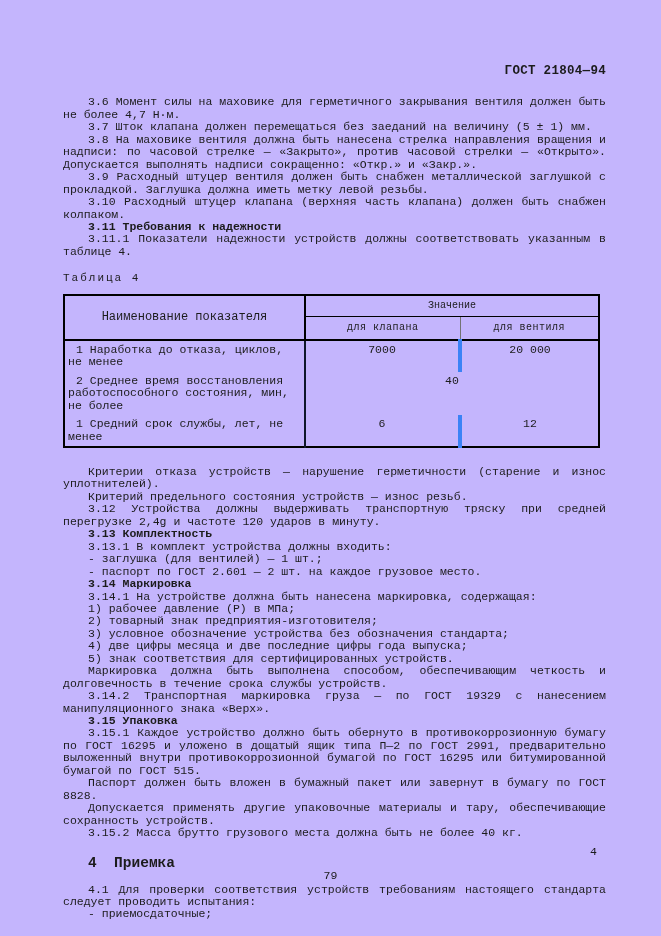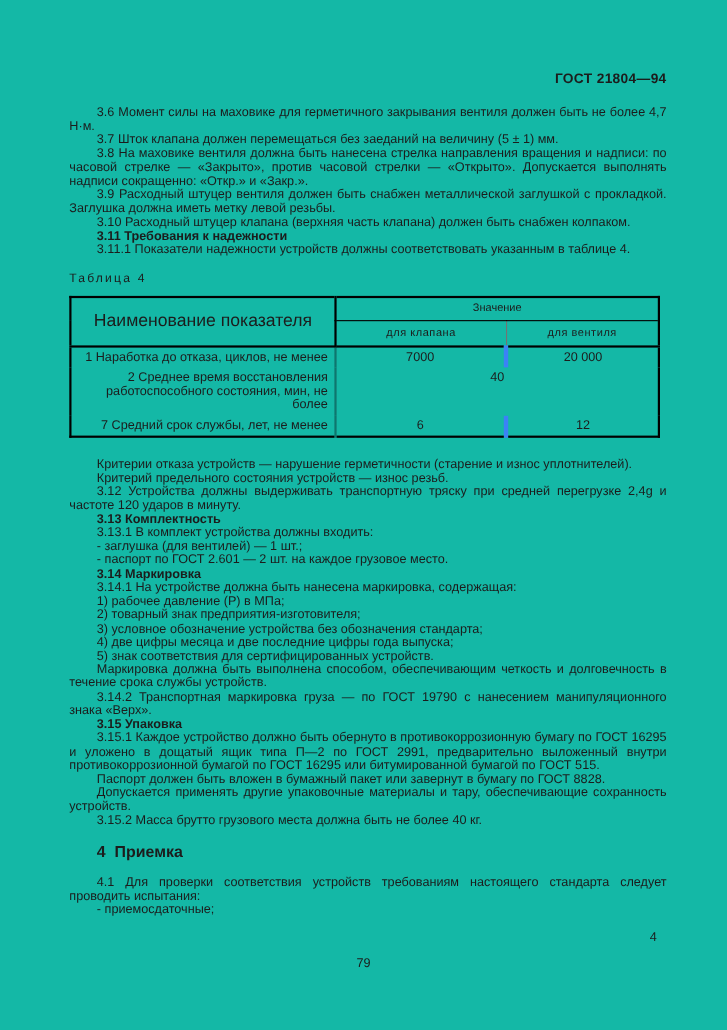--- a/index.html
+++ b/index.html
@@ -1,49 +1,49 @@
 <!DOCTYPE html>
 <html><head>
 <meta charset="utf-8">
 <style>
   html,body { margin:0; padding:0; background:#e8e8e8; }
   .page {
-    position:relative; width:661px; height:936px; background:#14b8a6;
-    font-family:Liberation Sans, sans-serif;
+    position:relative; width:661px; height:936px; background:#c4b5fd;
+    font-family:Liberation Mono, monospace;
     font-size:11.5px; line-height:12.45px; color:#1c1c1c;
     overflow:hidden; margin:0 auto;
   }
   .content { position:absolute; left:63px; top:65px; width:543px; }
   .doc-header {
     text-align:right; font-weight:bold; font-size:12.5px;
     letter-spacing:0.3px; margin:0 0 19px 0;
   }
   .para { margin:0; text-align:justify; text-indent:25px; }
   .para.b { font-weight:bold; }
   .table-label { margin:14px 0 9px 0; letter-spacing:2px; font-size:11px; }
   table.t4 {
     border-collapse:collapse; border:2px solid #000;
     width:535px; table-layout:fixed;
   }
   .t4 td { padding:0; vertical-align:top; }
   .t4 .th-name {
     border-right:2px solid #000; border-bottom:2px solid #000;
-    text-align:center; vertical-align:middle; font-size:16px;
+    text-align:center; vertical-align:middle; font-size:12px;
   }
   .t4 .th-value {
     border-bottom:1px solid #000; text-align:center;
     font-size:10px; height:20px; vertical-align:middle;
   }
   .t4 .th-sub {
     border-bottom:2px solid #000; text-align:center;
     font-size:10px; height:22px; vertical-align:middle; letter-spacing:0.5px;
   }
   .t4 .th-sub-left { border-right:1px solid #737373; }
   .t4 .name {
-    border-right:2px solid #0f766e; padding:3px 6px 3px 3px; text-indent:8px;text-align:right;
+    border-right:2px solid #0f172a; padding:3px 6px 3px 3px; text-indent:8px;
   }
   .t4 .val { text-align:center; padding:3px 2px; }
   .t4 .val-left { border-right:4px solid #3b82f6; }
   .table-wrap { margin-bottom:18px; }
   .section-heading {
     font-weight:bold; font-size:14.5px; line-height:16px;
     margin:15px 0 13px 25px; white-space:pre;
   }
   .page-num-center {
     position:absolute; top:870px; left:0; width:661px; text-align:center;
@@ -87,21 +87,21 @@
           <tr>
             <td class="name">1 Наработка до отказа, циклов, не менее</td>
             <td class="val val-left">7000</td>
             <td class="val">20 000</td>
           </tr>
           <tr>
             <td class="name">2 Среднее время восстановления работоспособного состояния, мин, не более</td>
             <td class="val" colspan="2">40</td>
           </tr>
           <tr>
-            <td class="name">7 Средний срок службы, лет, не менее</td>
+            <td class="name">1 Средний срок службы, лет, не менее</td>
             <td class="val val-left">6</td>
             <td class="val">12</td>
           </tr>
         </tbody>
       </table>
     </div>
 
     <p class="para">Критерии отказа устройств — нарушение герметичности (старение и износ уплотнителей).</p>
     <p class="para">Критерий предельного состояния устройств — износ резьб.</p>
     <p class="para">3.12 Устройства должны выдерживать транспортную тряску при средней перегрузке 2,4g и частоте 120 ударов в минуту.</p>
@@ -110,21 +110,21 @@
     <p class="para">- заглушка (для вентилей) — 1 шт.;</p>
     <p class="para">- паспорт по ГОСТ 2.601 — 2 шт. на каждое грузовое место.</p>
     <p class="para b">3.14 Маркировка</p>
     <p class="para">3.14.1 На устройстве должна быть нанесена маркировка, содержащая:</p>
     <p class="para">1) рабочее давление (Р) в МПа;</p>
     <p class="para">2) товарный знак предприятия-изготовителя;</p>
     <p class="para">3) условное обозначение устройства без обозначения стандарта;</p>
     <p class="para">4) две цифры месяца и две последние цифры года выпуска;</p>
     <p class="para">5) знак соответствия для сертифицированных устройств.</p>
     <p class="para">Маркировка должна быть выполнена способом, обеспечивающим четкость и долговечность в течение срока службы устройств.</p>
-    <p class="para">3.14.2 Транспортная маркировка груза — по ГОСТ 19790 с нанесением манипуляционного знака «Верх».</p>
+    <p class="para">3.14.2 Транспортная маркировка груза — по ГОСТ 19329 с нанесением манипуляционного знака «Верх».</p>
     <p class="para b">3.15 Упаковка</p>
     <p class="para">3.15.1 Каждое устройство должно быть обернуто в противокоррозионную бумагу по ГОСТ 16295 и уложено в дощатый ящик типа П—2 по ГОСТ 2991, предварительно выложенный внутри противокоррозионной бумагой по ГОСТ 16295 или битумированной бумагой по ГОСТ 515.</p>
     <p class="para">Паспорт должен быть вложен в бумажный пакет или завернут в бумагу по ГОСТ 8828.</p>
     <p class="para">Допускается применять другие упаковочные материалы и тару, обеспечивающие сохранность устройств.</p>
     <p class="para">3.15.2 Масса брутто грузового места должна быть не более 40 кг.</p>
 
     <div class="section-heading">4  Приемка</div>
 
     <p class="para">4.1 Для проверки соответствия устройств требованиям настоящего стандарта следует проводить испытания:</p>
     <p class="para">- приемосдаточные;</p>

